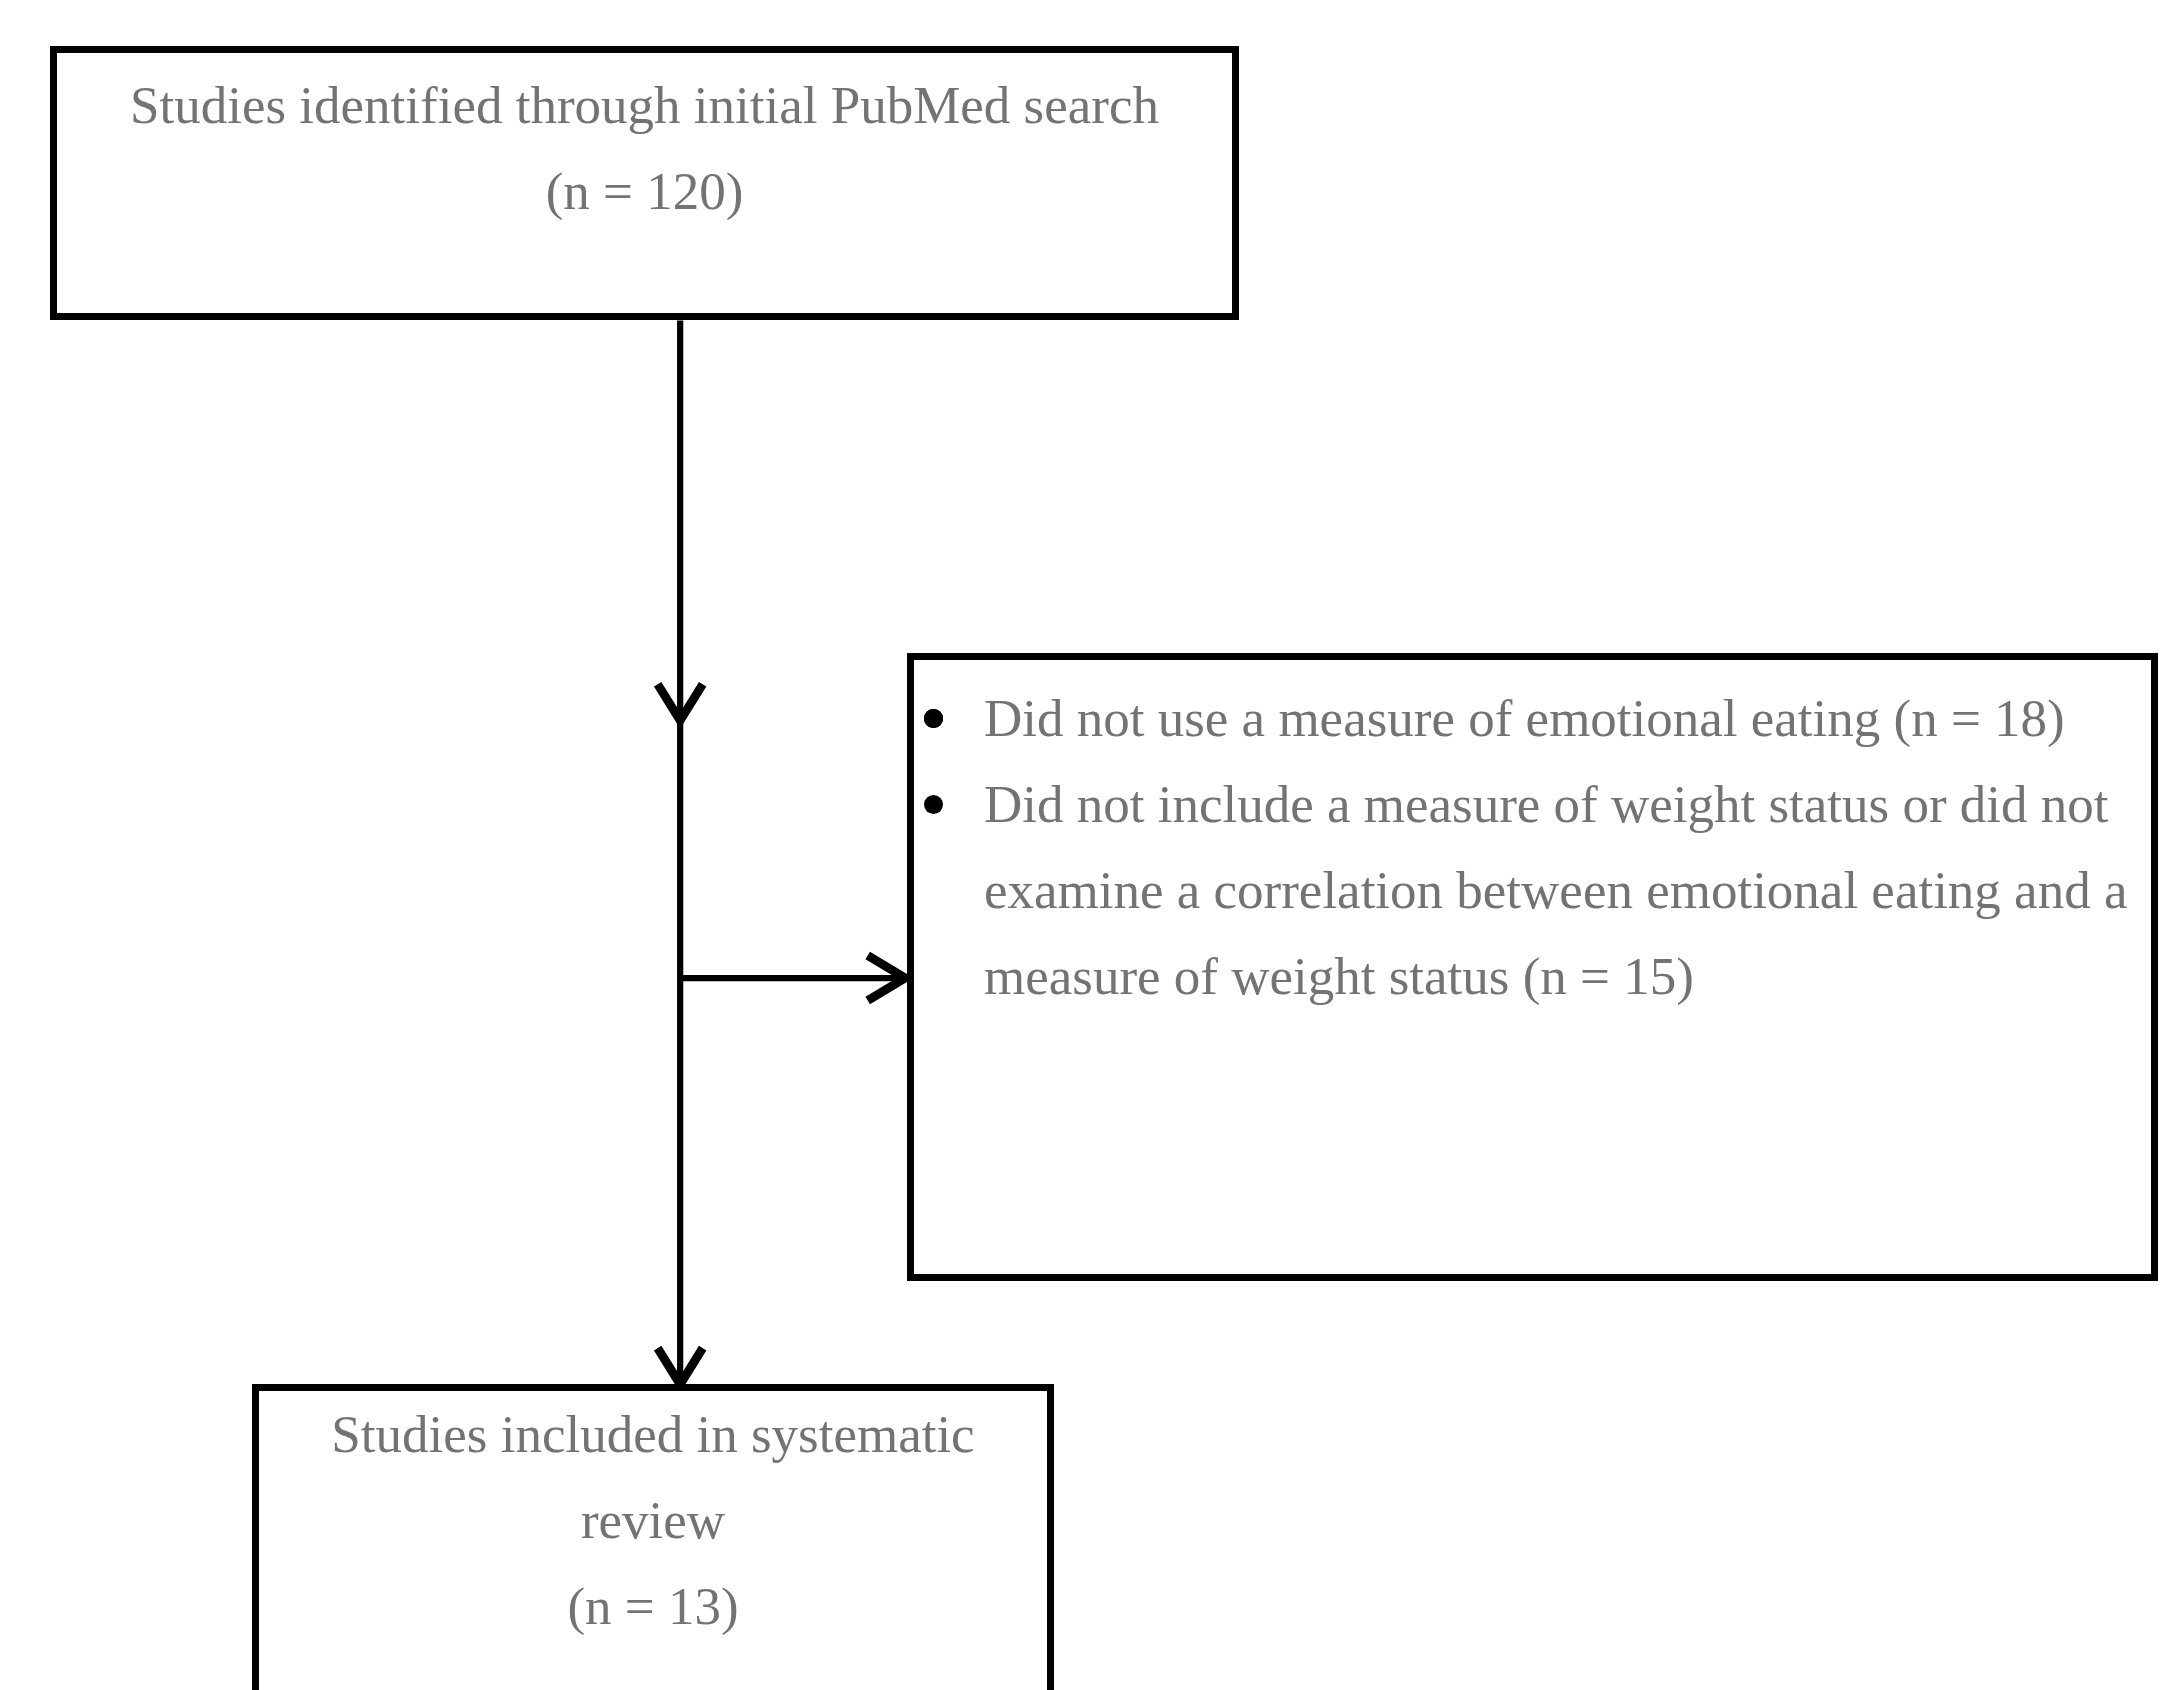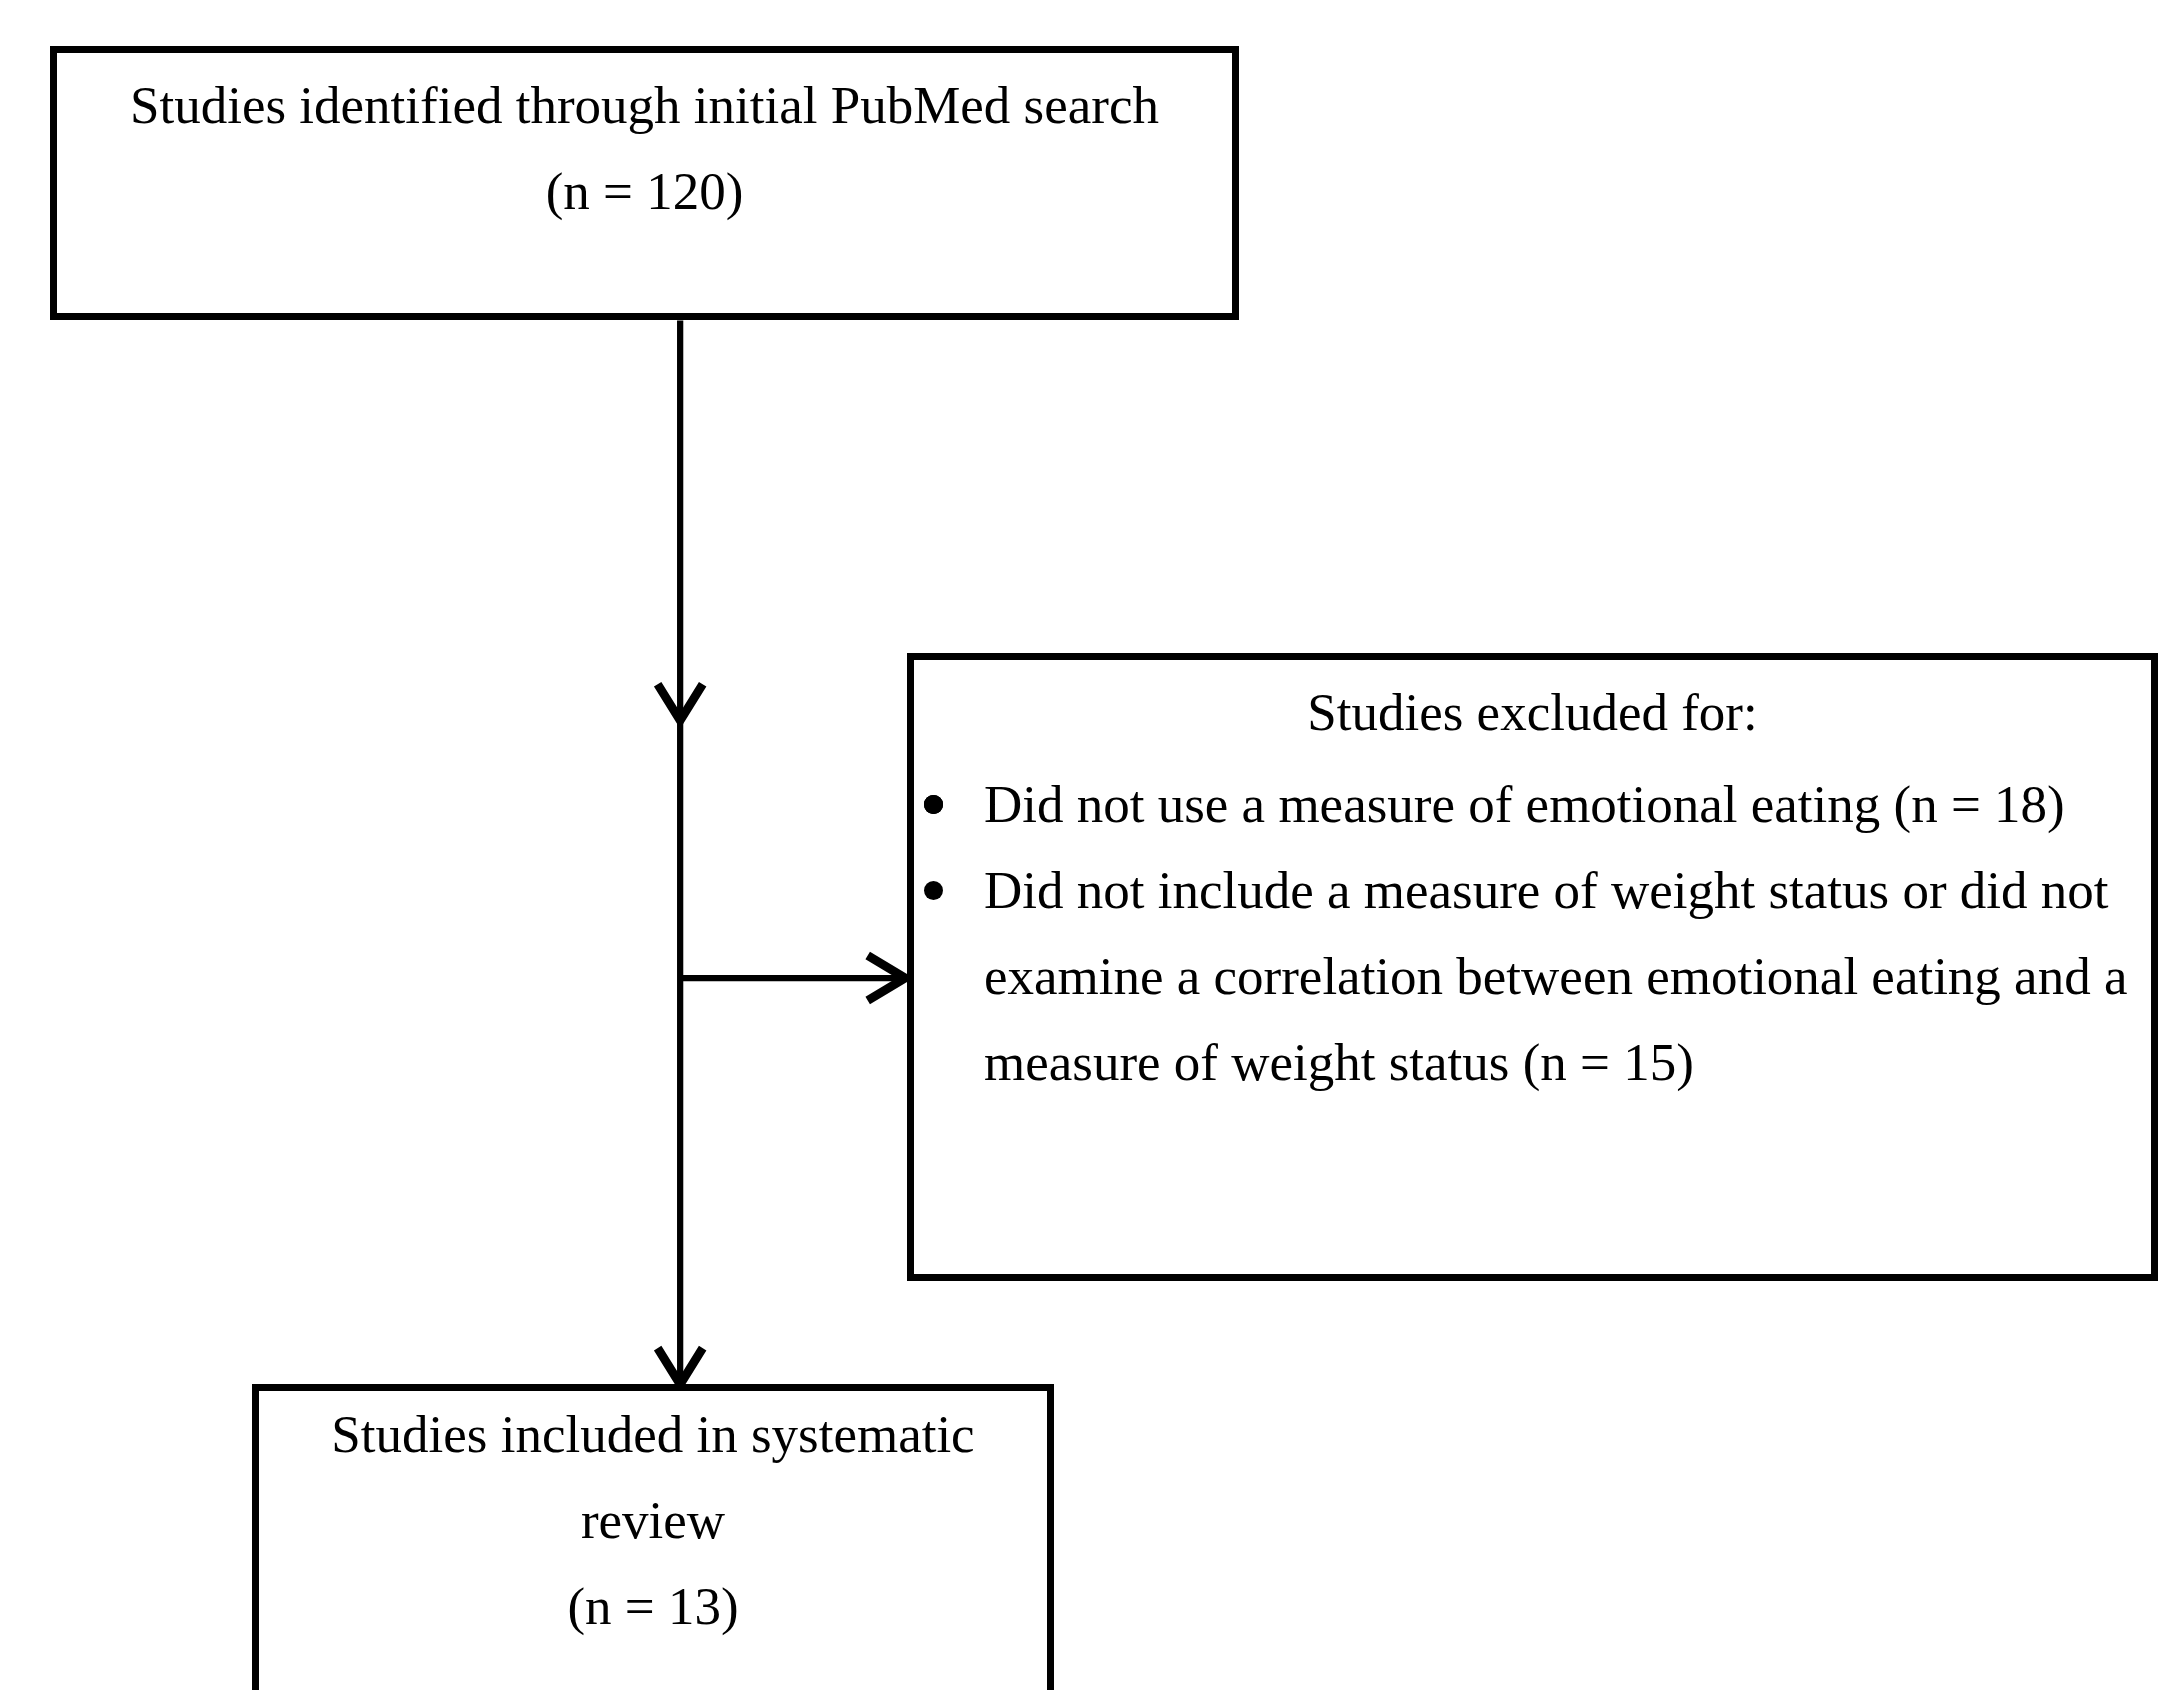--- a/index.html
+++ b/index.html
@@ -9,21 +9,21 @@
     background: #ffffff;
   }
   #canvas {
     position: relative;
     width: 2183px;
     height: 1691px;
     background: #ffffff;
     font-family: "Liberation Serif", "DejaVu Serif", serif;
     font-size: 53px;
     line-height: 86px;
-    color: #000000;
+    color: #737373;
   }
   .box {
     position: absolute;
     border: 7.5px solid #000000;
     background: #ffffff;
   }
   #box-identified {
     left: 50px; top: 46px;
     width: 1189px; height: 274px;
     text-align: center;
@@ -77,21 +77,20 @@
     <path d="M1088 1564 L1444 1564" stroke="#000000" stroke-width="10" fill="none"></path>
     <path d="M1388 1528 L1448 1564 L1388 1600" stroke="#000000" stroke-width="14" fill="none" stroke-linejoin="miter"></path>
   </svg>
 
   <div class="box" id="box-identified">
     <div>Studies identified through initial PubMed search</div>
     <div>(n = 120)</div>
   </div>
 
   <div class="box" id="box-excluded">
-    <div class="excl-title">Studies excluded for:</div>
     <ul>
       <li>
         <span class="bullet-dot"></span>
       </li>
       <li>
         <span class="bullet-dot"></span>
       </li>
       <li>
         <span class="bullet-dot"></span>
         <span>Did not use a measure of emotional eating (n = 18)</span>

